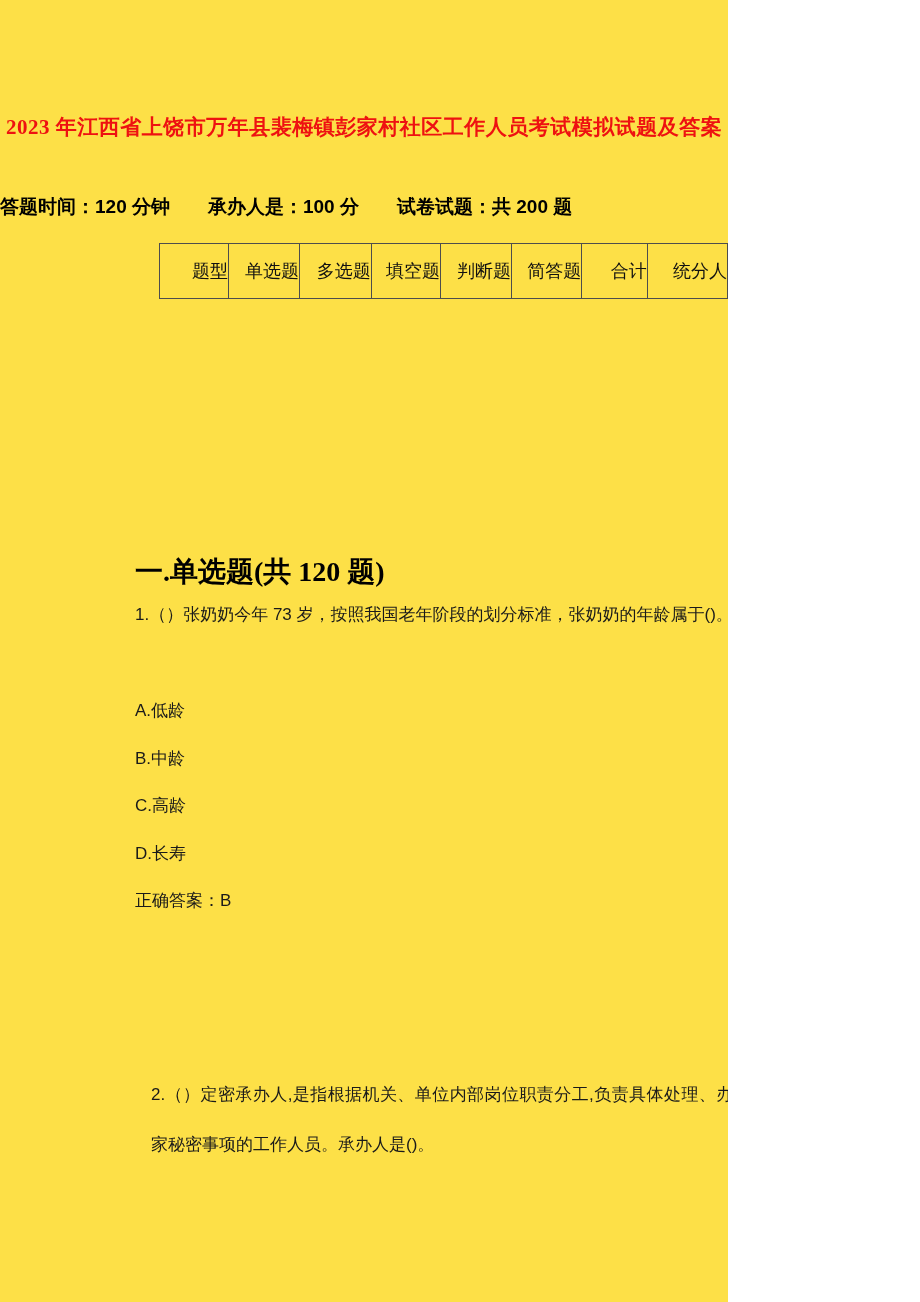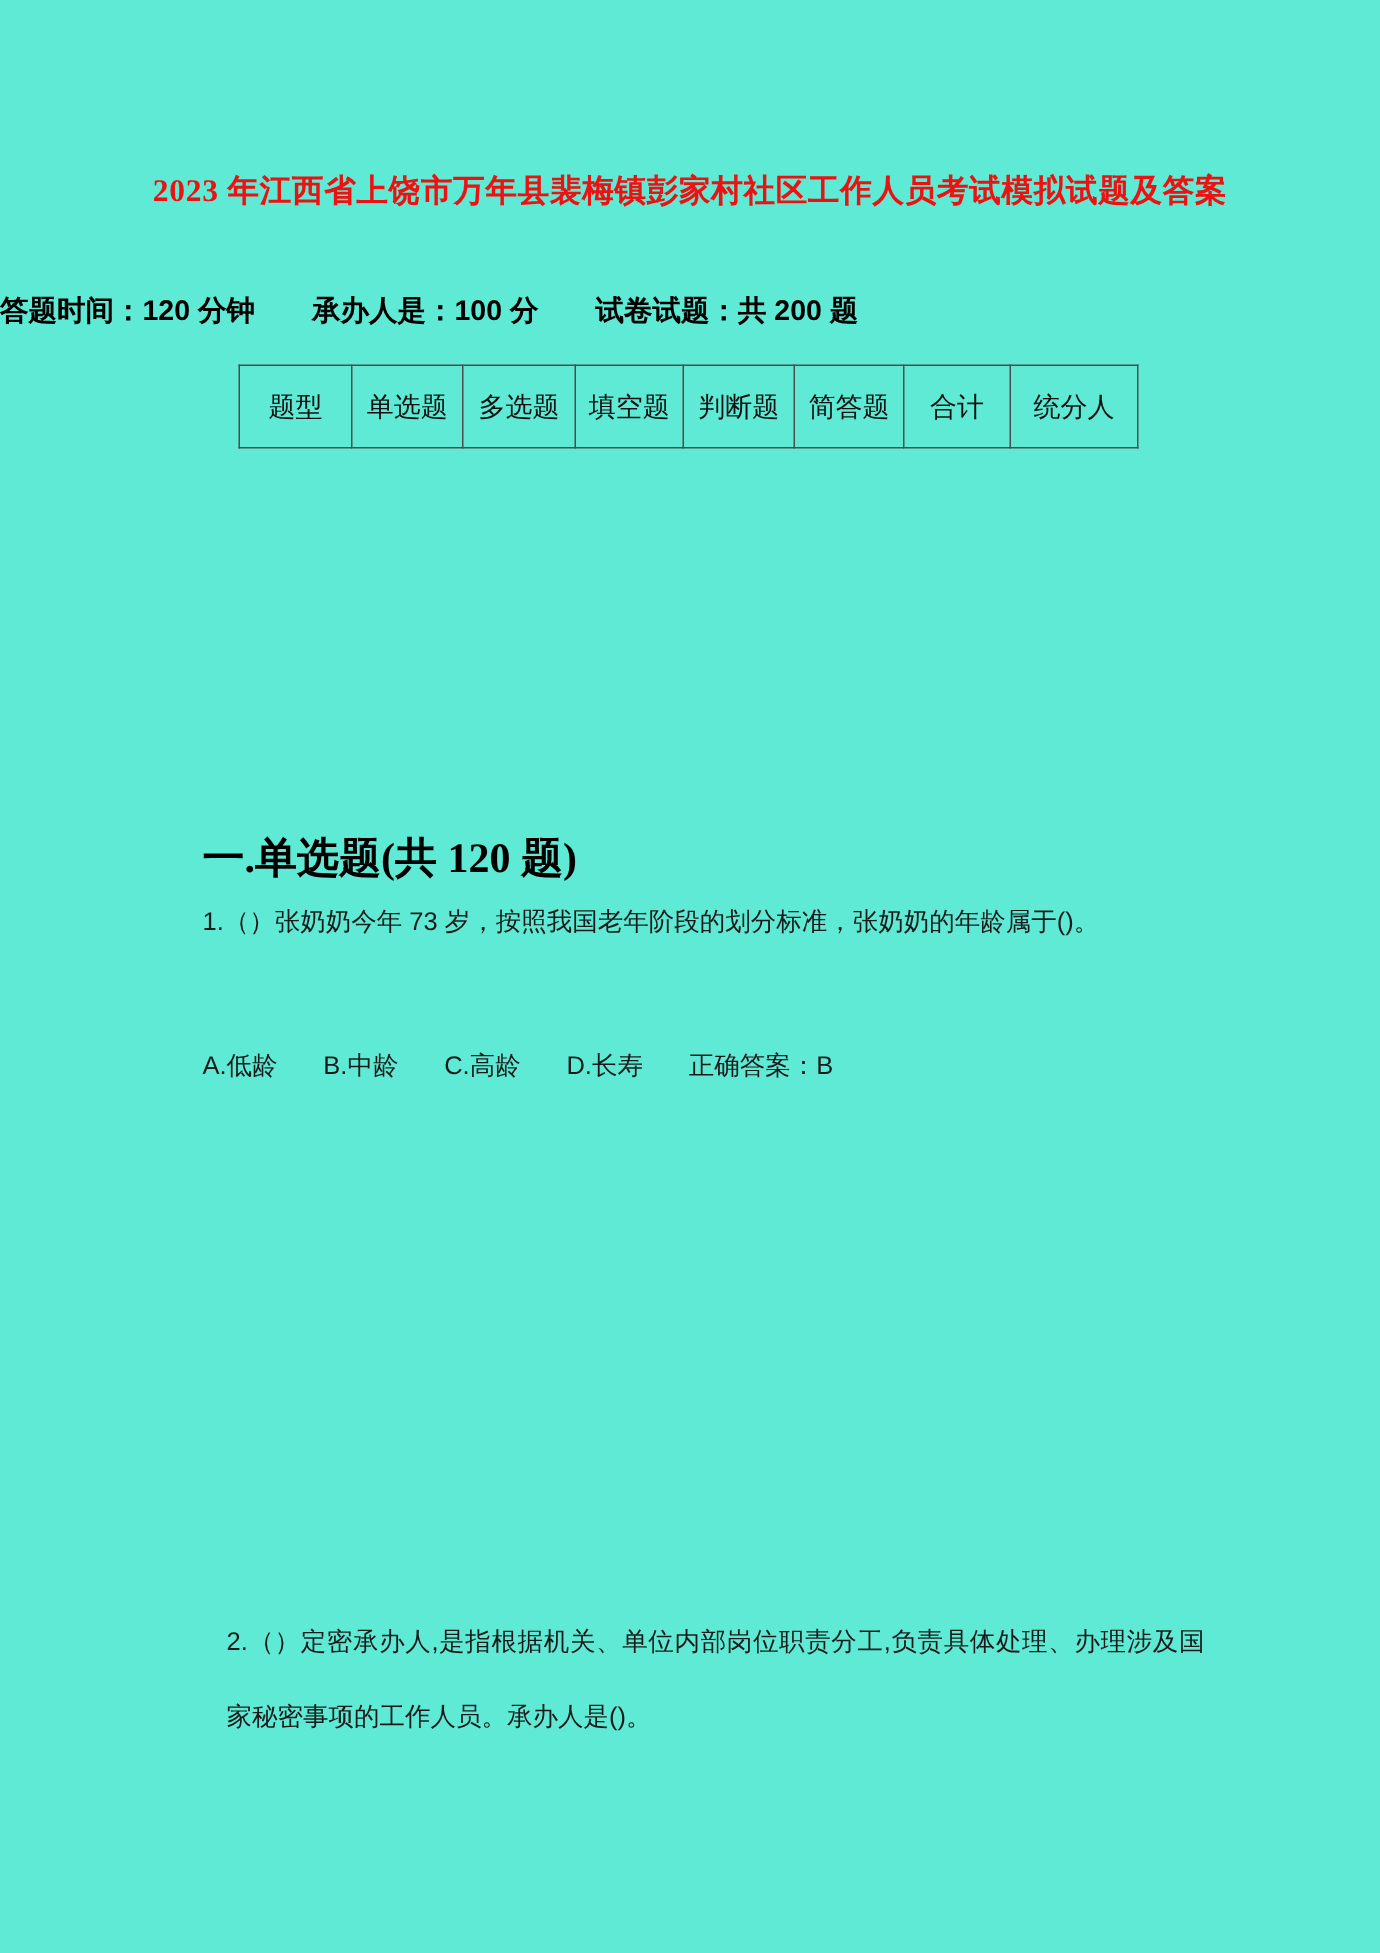--- a/index.html
+++ b/index.html
@@ -1,20 +1,20 @@
 <!DOCTYPE html>
 <html><head>
 <meta charset="utf-8">
 <style>
   html, body { margin: 0; padding: 0; background: #ffffff; }
   .page {
     position: relative;
-    width: 920px;
+    width: 728px;
     height: 1302px;
-    background: #5eead4;
+    background: #fde047;
     overflow: hidden;
     font-family: "Liberation Sans", "DejaVu Sans", sans-serif;
     color: #1a1a1a;
   }
   .exam-title {
     position: absolute;
     top: 113px;
     left: 0;
     right: 0;
     text-align: center;
@@ -42,21 +42,21 @@
     position: absolute;
     top: 243px;
     left: 159px;
     border-collapse: collapse;
     table-layout: fixed;
     font-size: 18px;
     color: #111111;
   }
   .score-table td {
     border: 1px solid #4d4d4d;
-    text-align: center;
+    text-align: right;
     vertical-align: middle;
     padding: 0;
     overflow: hidden;
     white-space: nowrap;
   }
   .score-table tr.r1 td { height: 54px; }
   .score-table tr.r2 td { height: 48px; }
   .section-heading {
     position: absolute;
     top: 553px;
@@ -75,21 +75,21 @@
     font-size: 17px;
     line-height: 17px;
     color: #1a1a1a;
     white-space: nowrap;
   }
   .options-block {
     position: absolute;
     top: 702px;
     left: 135px;
     display: flex;
-    flex-direction: row;
+    flex-direction: column;
     gap: 30.5px;
     font-size: 17px;
     line-height: 17px;
     color: #1a1a1a;
   }
   .question-2 {
     position: absolute;
     top: 1070px;
     left: 135px;
     width: 652px;

